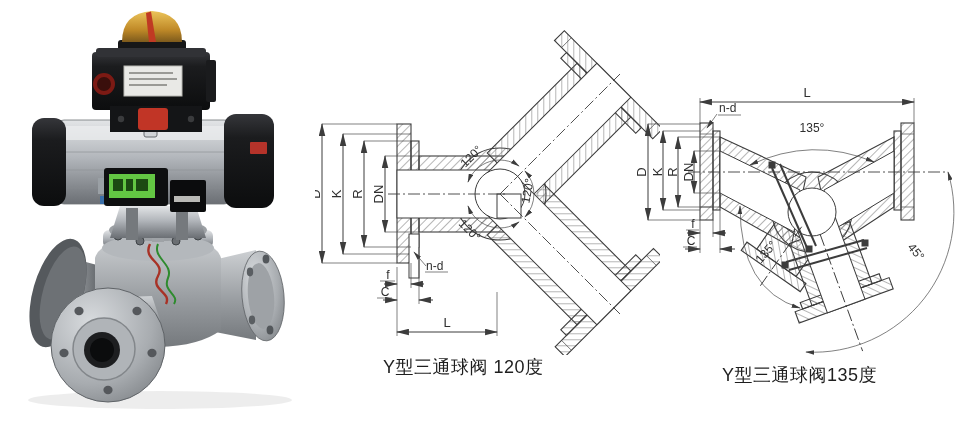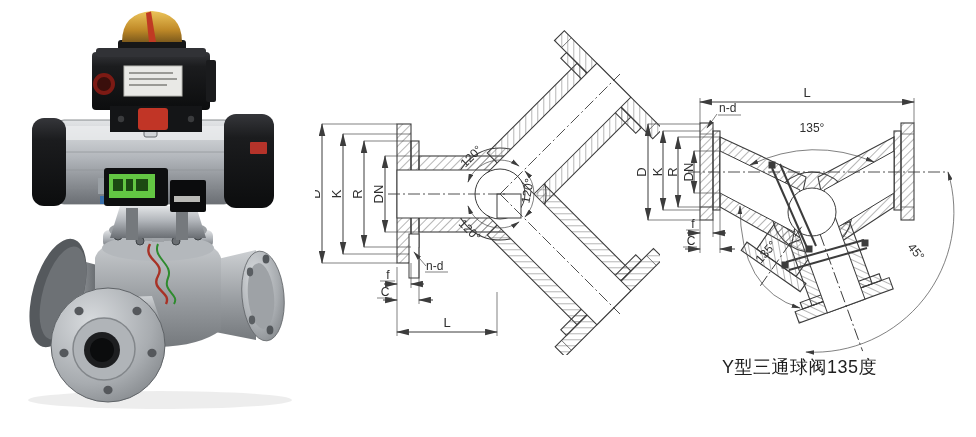--- a/index.html
+++ b/index.html
@@ -384,14 +384,15 @@
       <text class="dim" text-anchor="middle" x="693" y="228">f</text>
       <line class="thin" x1="686" y1="230" x2="699" y2="230"></line>
 
       <line class="ln" x1="685" y1="249" x2="700" y2="249" marker-end="url(#ar2)"></line>
       <line class="ln" x1="720" y1="249" x2="735" y2="249" marker-start="url(#ar2)"></line>
       <text class="dim" text-anchor="middle" x="691" y="245">C</text>
       <line class="thin" x1="683" y1="247" x2="697" y2="247"></line>
     </g>
   </svg>
 
-  <div class="caption" style="left:722px;top:355px">Y型三通球阀135度</div>
+  <div class="caption" style="left:383px;top:355px">Y型三通球阀 120度</div>
+  <div class="caption" style="left:722px;top:363px">Y型三通球阀135度</div>
 </div>
 
 </body></html>

